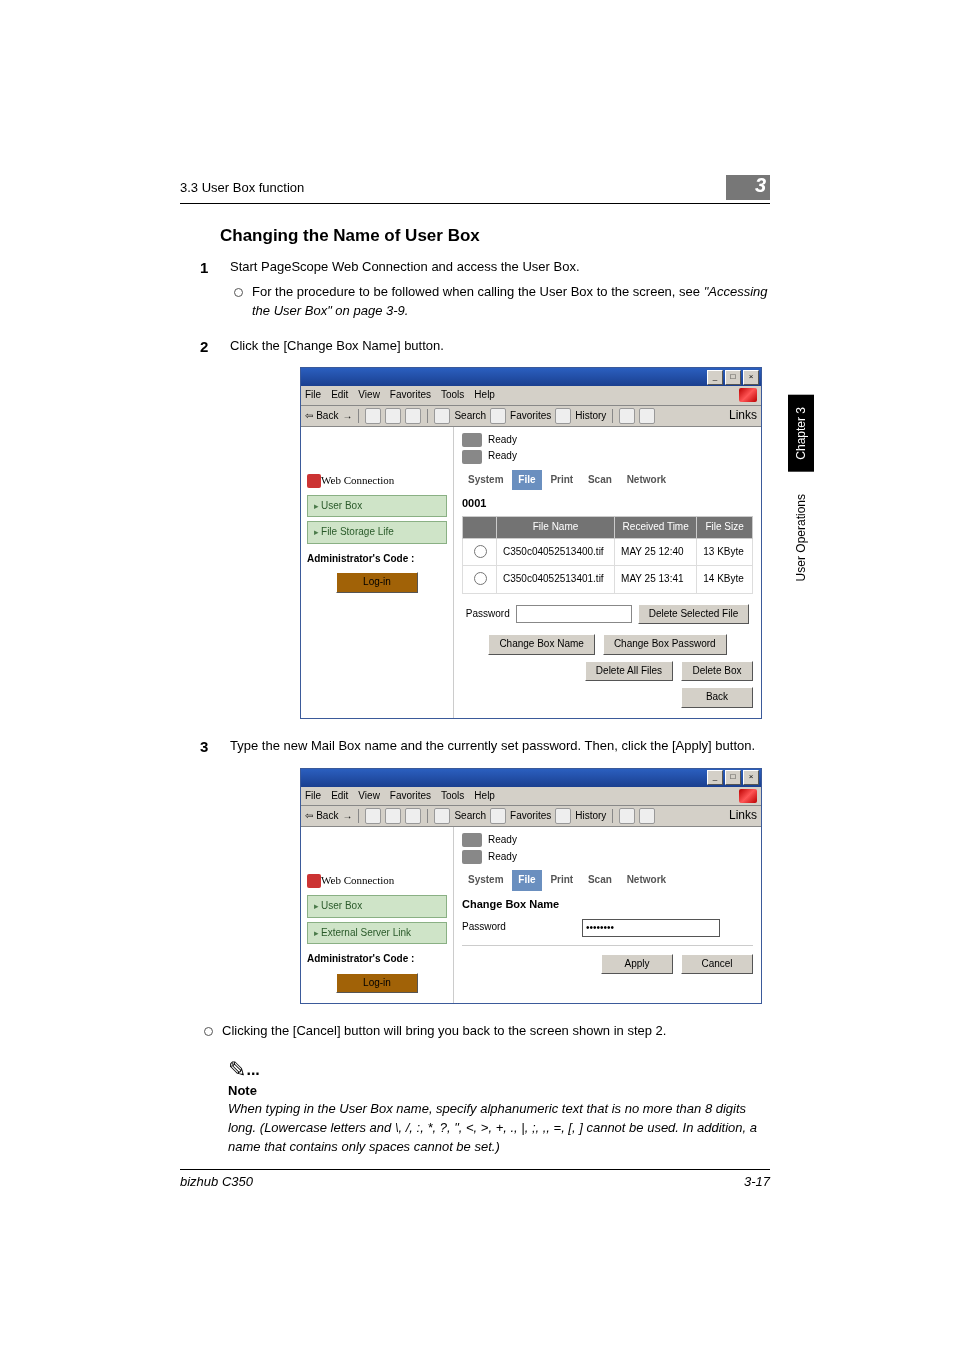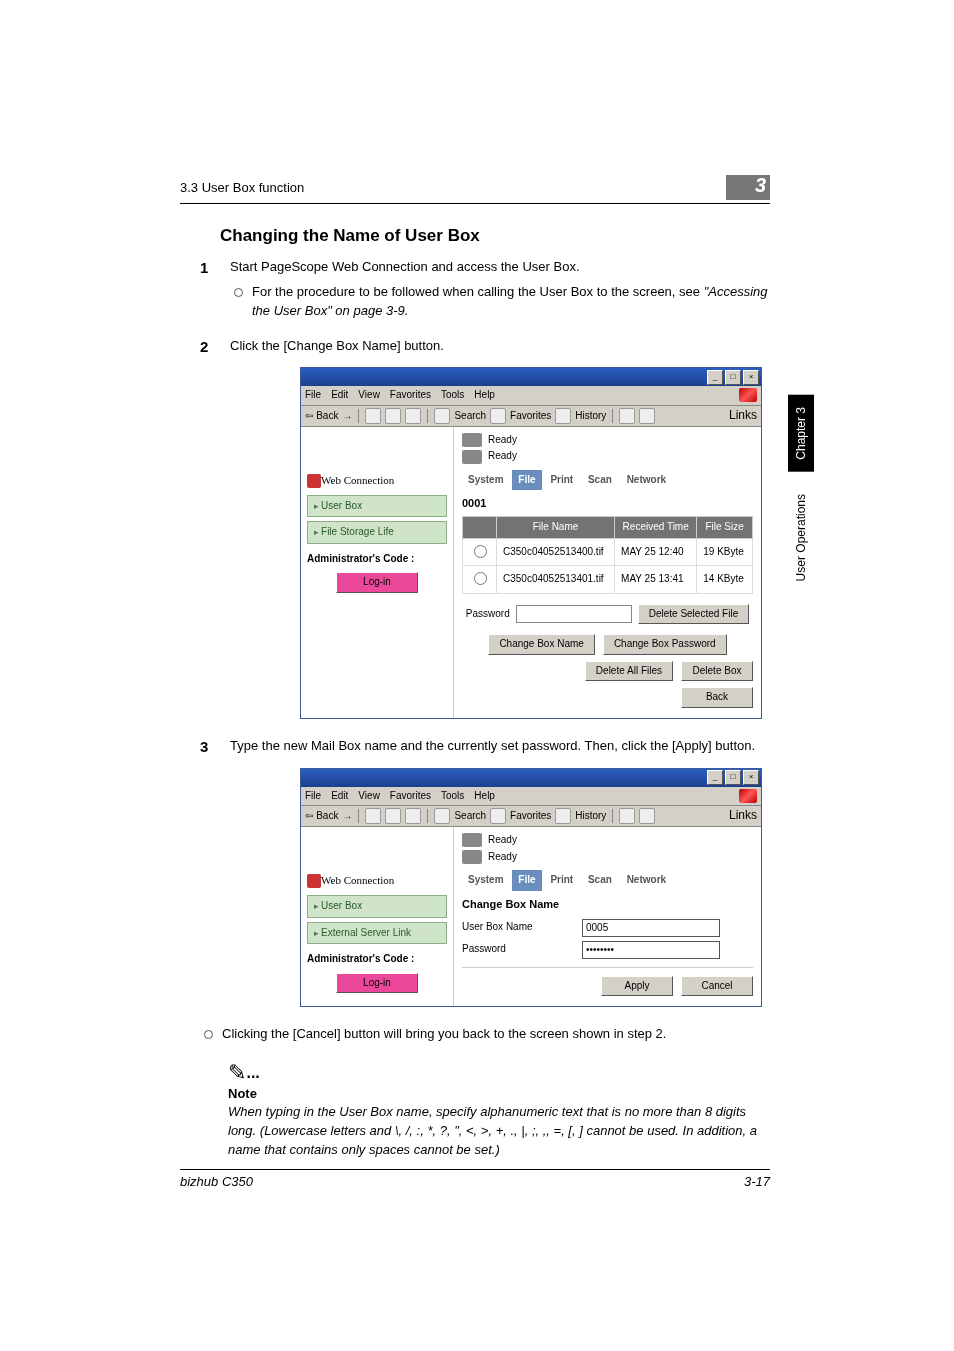--- a/index.html
+++ b/index.html
@@ -168,21 +168,21 @@
     font-size: 10px;
     color: #2a5a2a;
   }
   .sidelink::before { content:"▸ "; color:#4a7a4a; font-size:9px;}
   .admin-lbl { font-size:10px; font-weight:bold; margin-top: 8px; display:block;}
   .loginbtn {
     display: block;
     width: 80px;
     margin: 6px auto 0;
     text-align: center;
-    background: #ec4899;
+    background: #a16207;
     border: 1px solid #fff;
     border-right-color: #555;
     border-bottom-color: #555;
     padding: 2px 0;
     font-size: 10px;
   }
   .main {
     flex: 1;
     padding: 6px 8px 10px 8px;
     position: relative;
@@ -373,21 +373,21 @@
                   <tr>
                 <th style="width:18px;"></th>
                 <th>File Name</th>
                 <th>Received Time</th>
                 <th>File Size</th>
               </tr>
               <tr>
                 <td class="radio"><input type="radio" style=""></td>
                 <td>C350c04052513400.tif</td>
                 <td>MAY 25 12:40</td>
-                <td>19 KByte</td>
+                <td>13 KByte</td>
               </tr>
               <tr>
                 <td class="radio"><input type="radio" style=""></td>
                 <td>C350c04052513401.tif</td>
                 <td>MAY 25 13:41</td>
                 <td>14 KByte</td>
               </tr>
             </tbody>
               </table>
             <div class="pw-row">
@@ -471,24 +471,20 @@
               </div>
             <div class="tabs">
               <span>System</span>
               <span class="sel">File</span>
               <span>Print</span>
               <span>Scan</span>
               <span>Network</span>
             </div>
             <div style="font-weight:bold;font-size:11px;margin:6px 0;">Change Box Name</div>
             <div class="frm-row">
-              <span class="lbl">User Box Name</span>
-              <input type="text" value="0005" style="">
-            </div>
-            <div class="frm-row">
               <span class="lbl">Password</span>
               <input type="password" value="••••••••" style="">
             </div>
             <hr style="margin:8px 0;border:none;border-top:1px solid #ccc;">
             <div class="btnrow">
               <span class="winbtn small">Apply</span>
               <span class="winbtn small">Cancel</span>
             </div>
           </div>
         </div>

